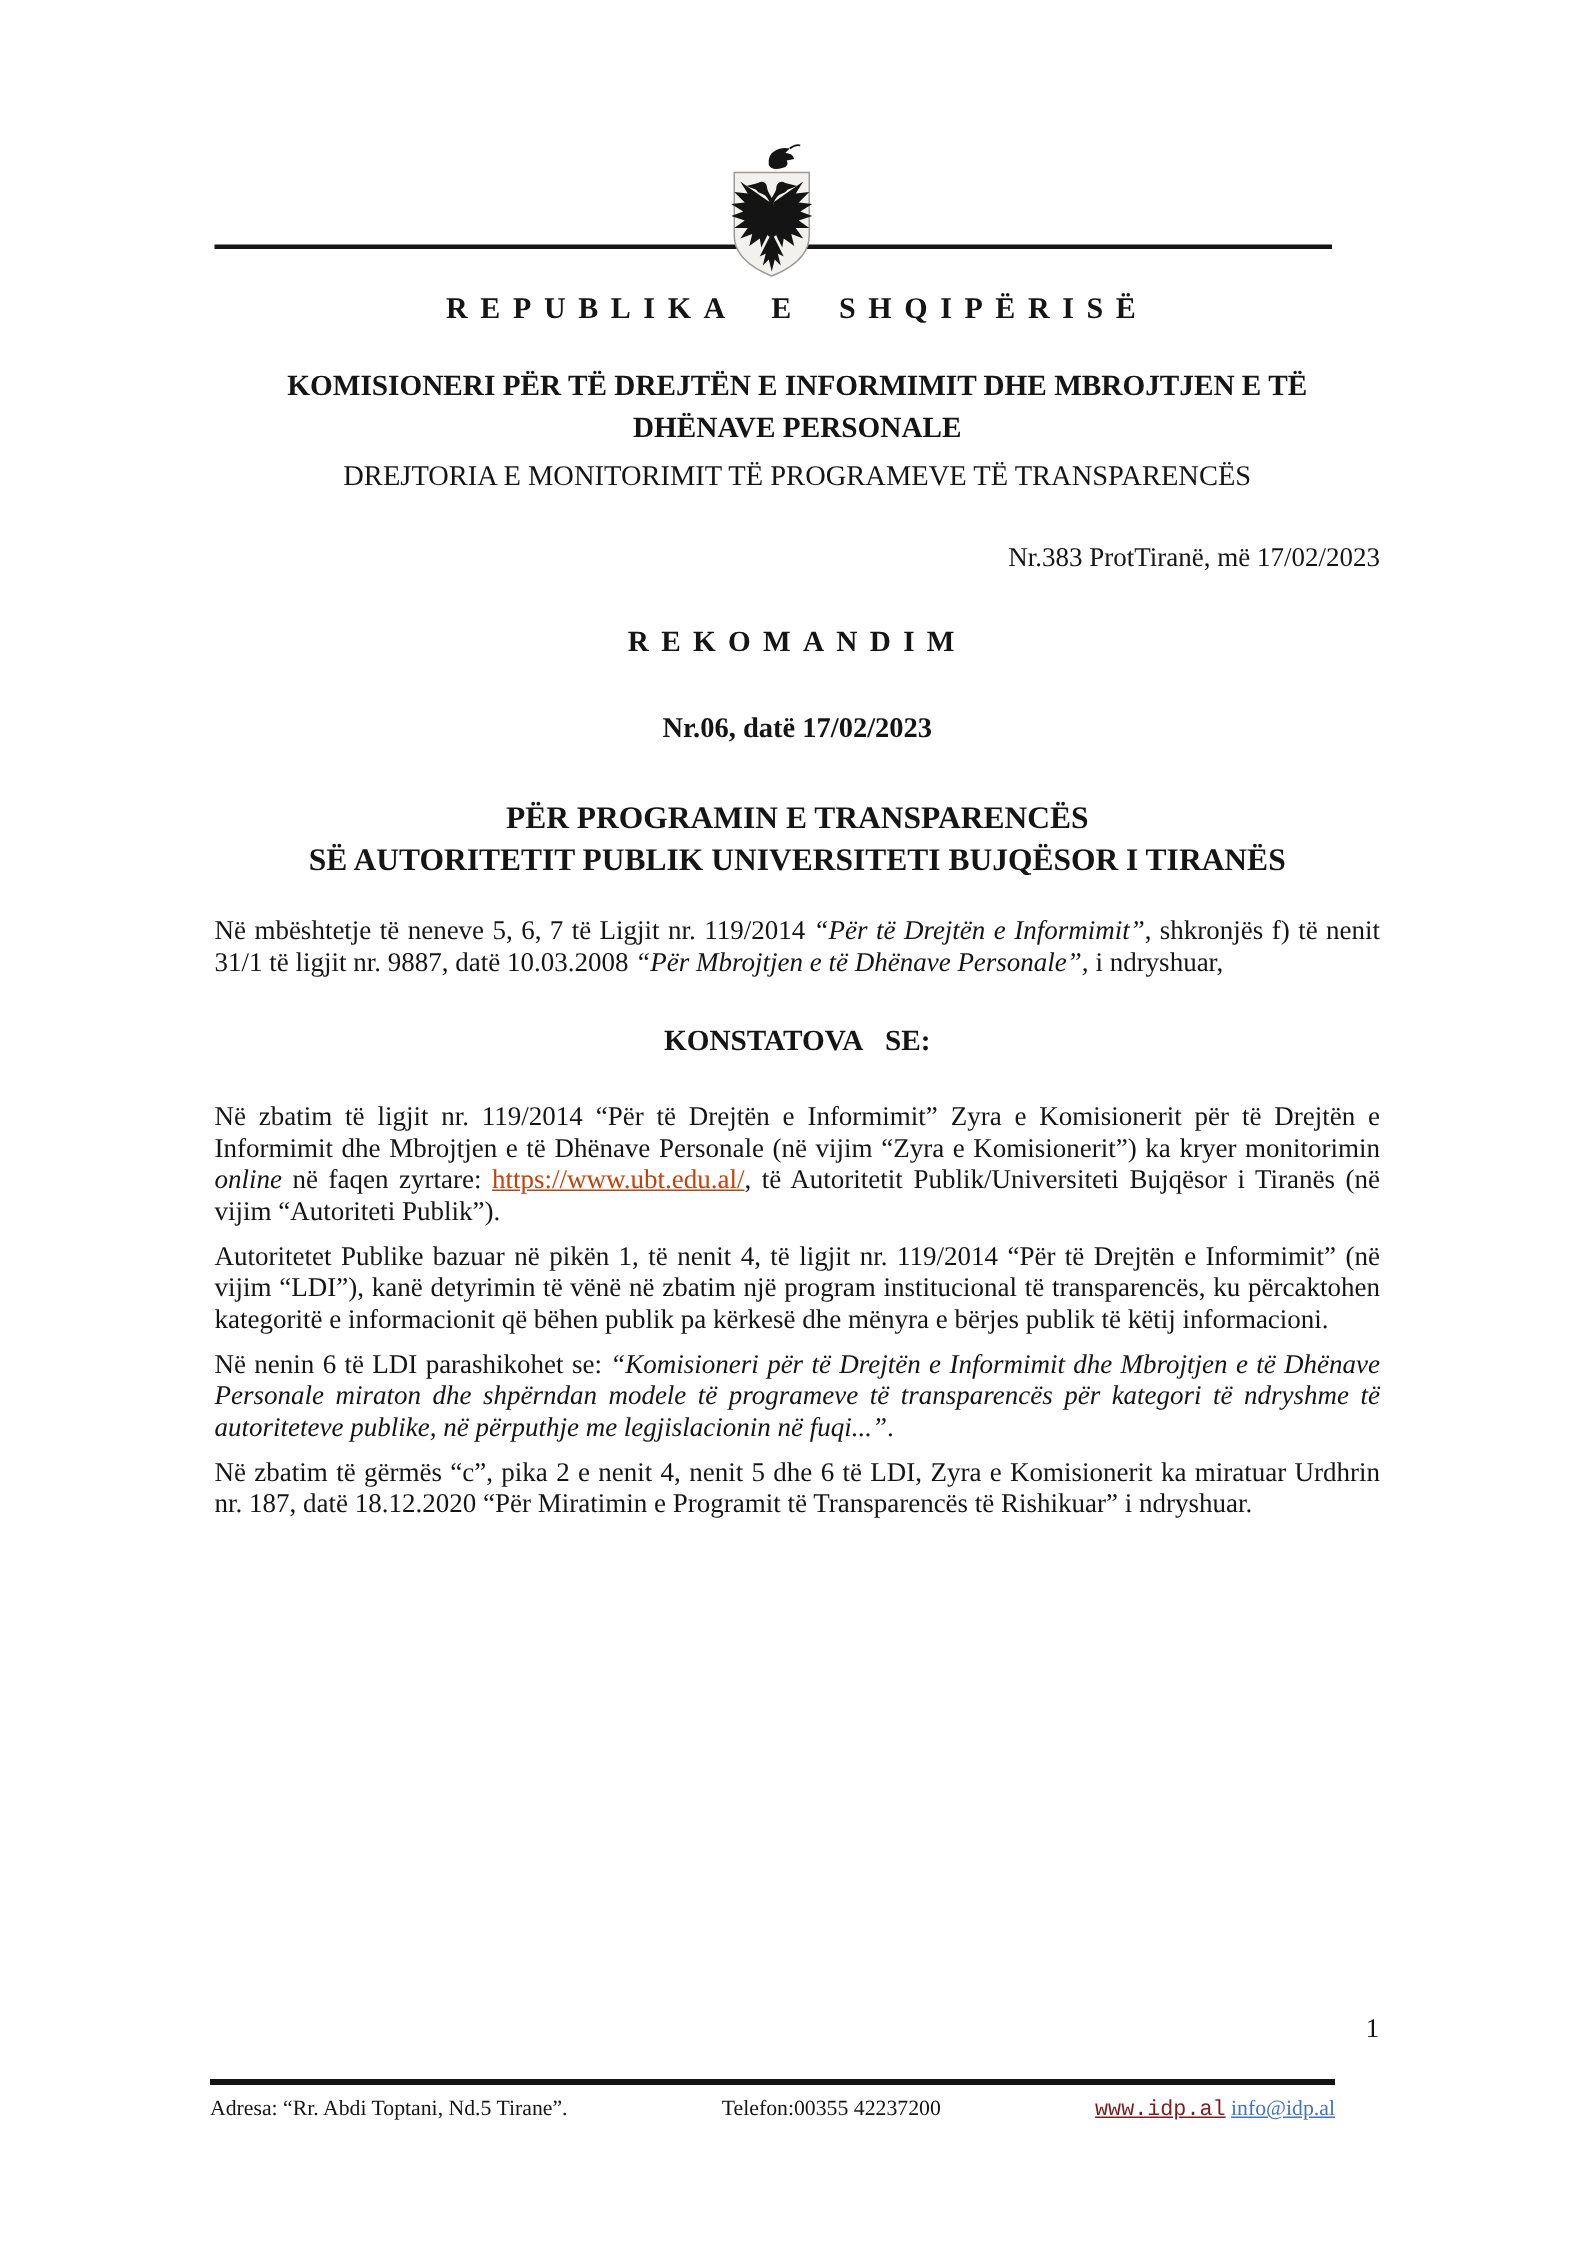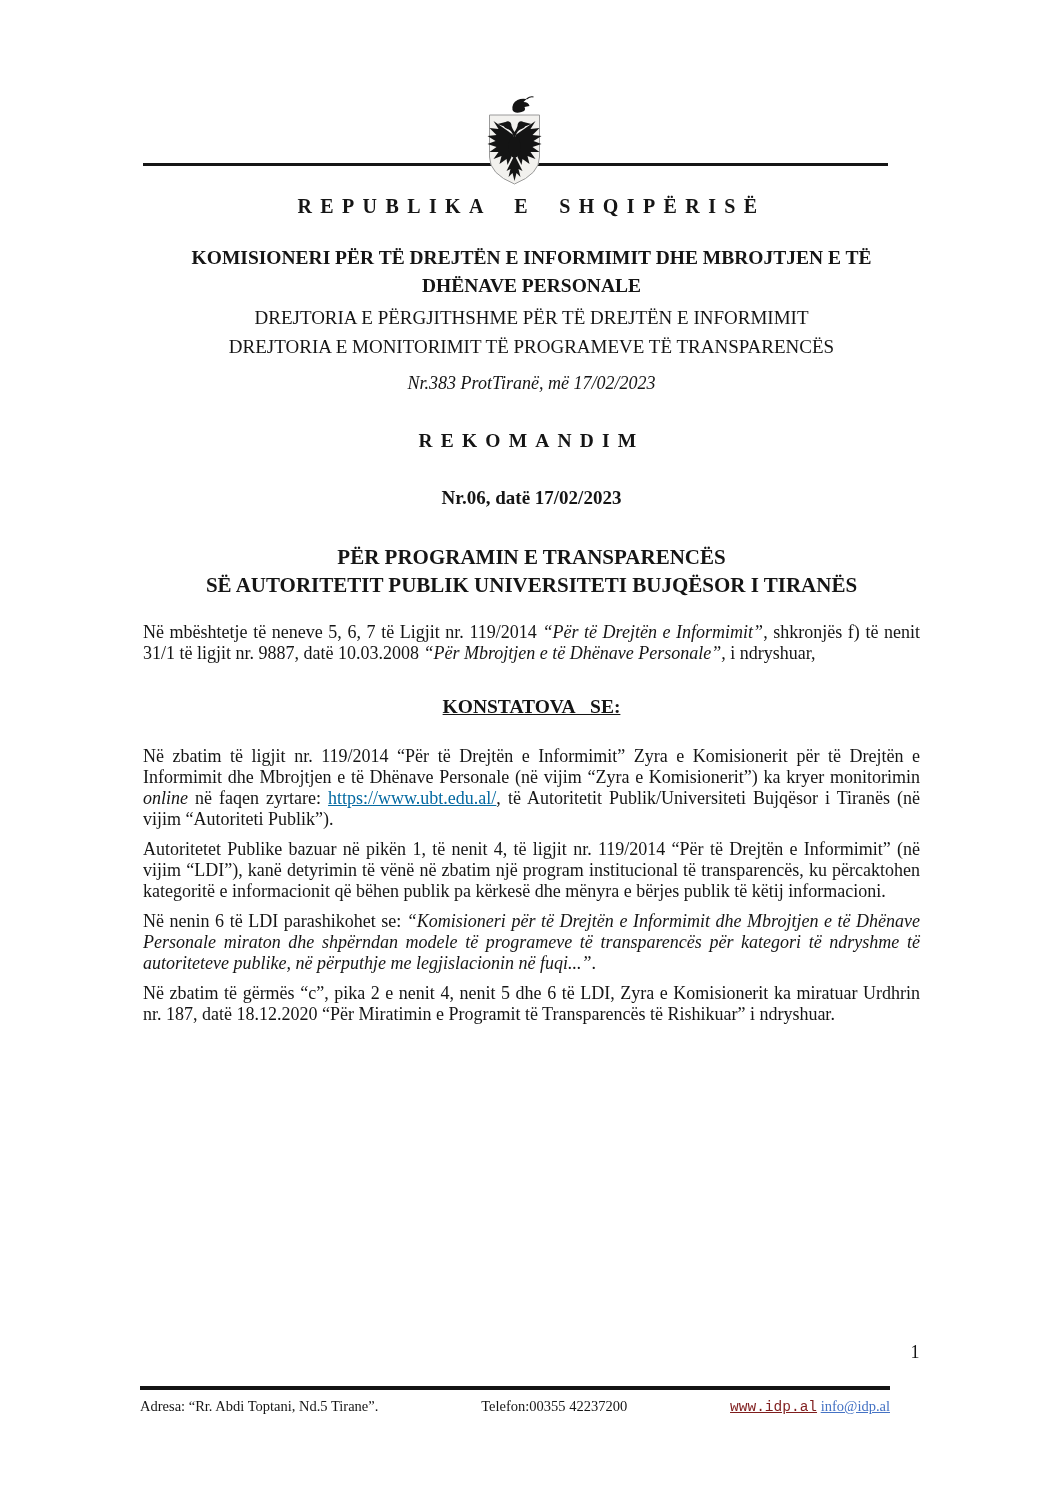--- a/index.html
+++ b/index.html
@@ -8,30 +8,30 @@
     font-family:"Liberation Serif", serif; color:#151515; overflow:hidden;
   }
   .header-rule {position:absolute; left:143px; width:745px; height:3px; background:#161616; top:163px; z-index:1;}
   .emblem {position:absolute; left:481px; top:95px; width:67px; height:94px; z-index:2;}
   .content {position:absolute; left:143px; top:0; width:777px;}
 
   .republic {margin:16px; padding-top:179px; text-align:center; font-size:20px; font-weight:bold;
              letter-spacing:0.42em; word-spacing:0.5em; line-height:22px;}
   .org {margin:27px 0 0; text-align:center; font-weight:bold; font-size:19.5px; line-height:28px;}
   .depts {margin:3px 0 0; text-align:center; font-size:19px; line-height:29px; font-weight:normal;}
-  .meta-row {margin-top:11px; display:flex; justify-content:center; font-size:18px; line-height:22px;font-style:italic;}
+  .meta-row {margin-top:28px; display:flex; justify-content:flex-end; font-size:18px; line-height:22px;}
   .doc-type {margin-top:36px; text-align:center; font-size:19.5px; font-weight:bold; letter-spacing:0.42em; line-height:22px;}
   .doc-number {margin-top:35px; text-align:center; font-size:19px; font-weight:bold; line-height:22px;}
   .subject {margin-top:34px; text-align:center; font-size:21px; font-weight:bold; line-height:28px;}
   .para {margin:9px 0 0; font-size:18px; line-height:21px; text-align:justify;}
   .para.first {margin-top:23px;}
   .para.after-heading {margin-top:27px;}
-  .section-heading {margin-top:31px; text-align:center; font-size:19.5px; font-weight:bold; word-spacing:0.55em; line-height:24px;text-decoration:underline;}
+  .section-heading {margin-top:31px; text-align:center; font-size:19.5px; font-weight:bold; word-spacing:0.55em; line-height:24px;}
   .i {font-style:italic;}
-  a.link {color:#0369a1; text-decoration:underline; cursor:pointer;}
+  a.link {color:#c2410c; text-decoration:underline; cursor:pointer;}
 
   .page-number {position:absolute; top:1342px; left:905px; width:20px; text-align:center; font-size:18px;}
   .footer {position:absolute; left:140px; top:1386px; width:750px;}
   .footer-rule {height:4px; background:#141414;}
   .footer-row {display:flex; justify-content:space-between; margin-top:6px; font-size:14.5px; line-height:20px;}
   .footer-links a {text-decoration:underline;}
   a.site {color:#7f1d1d;font-family:Liberation Mono, monospace;}
   a.email {color:#4472c4;}
 </style>
 </head>
@@ -66,21 +66,20 @@
   <div class="content">
 
     <div class="republic">REPUBLIKA E SHQIPËRISË</div>
 
     <div class="org">
       <div>KOMISIONERI PËR TË DREJTËN E INFORMIMIT DHE MBROJTJEN E TË</div>
       <div>DHËNAVE PERSONALE</div>
     </div>
 
     <div class="depts">
-      <div>DREJTORIA E PËRGJITHSHME PËR TË DREJTËN E INFORMIMIT</div>
       <div>DREJTORIA E MONITORIMIT TË PROGRAMEVE TË TRANSPARENCËS</div>
     </div>
 
     <div class="meta-row">
       <span>Nr.383 Prot</span>
       <span>Tiranë, më 17/02/2023</span>
     </div>
 
     <div class="doc-type">REKOMANDIM</div>
 

